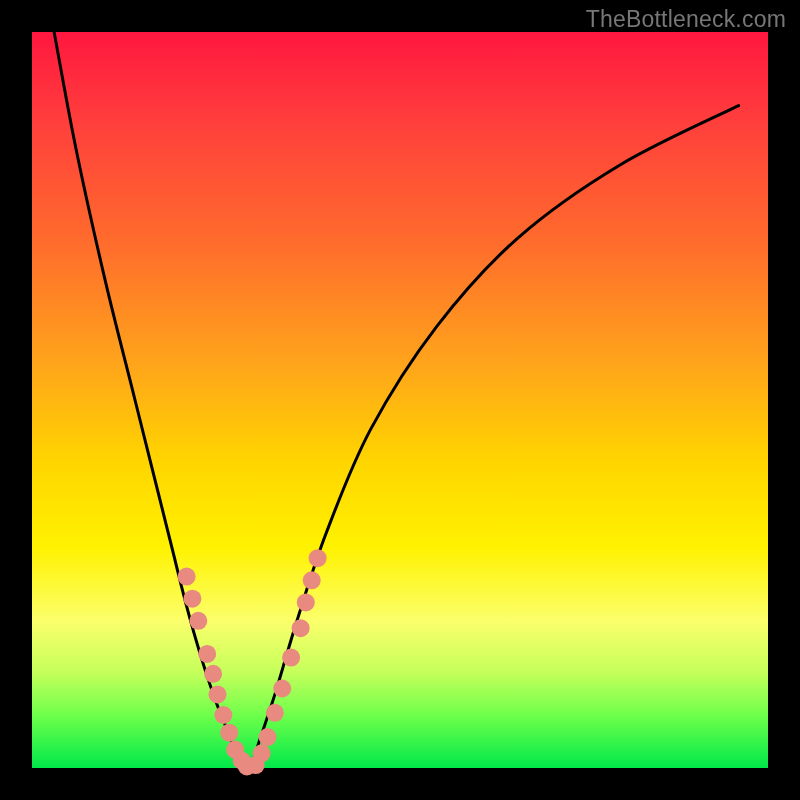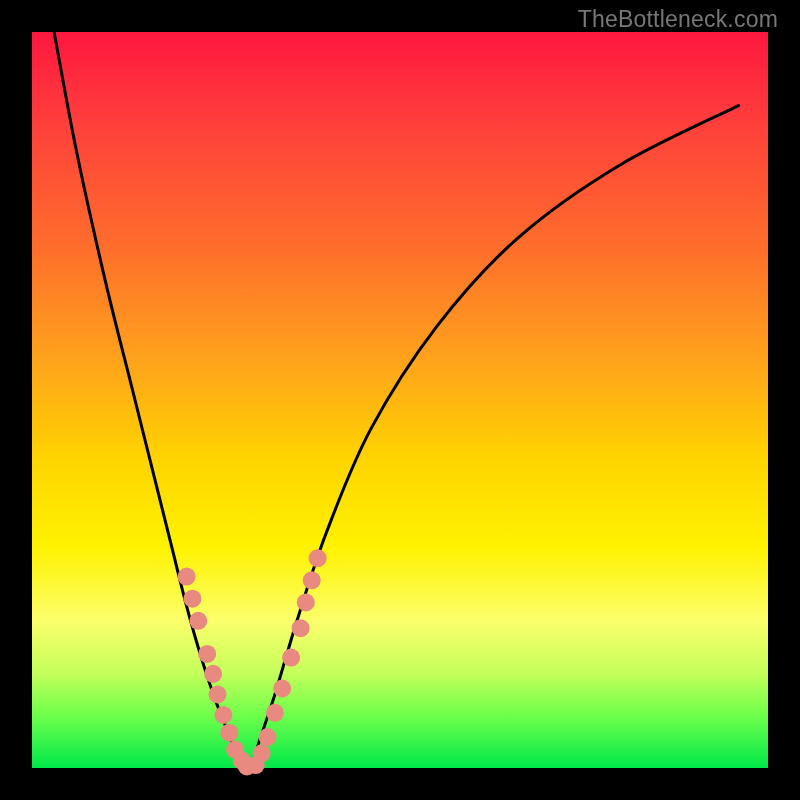--- a/index.html
+++ b/index.html
@@ -32,21 +32,21 @@
       #fff200 70%,
       #fbff6b 80%,
       #c5ff5b 87%,
       #6cff4a 93%,
       #00e84a 100%
     );
   }
   .watermark {
     position: absolute;
     top: 6px;
-    right: 22px;
+    right: 14px;
     color: #777;
     font-size: 23px;
     letter-spacing: 0.2px;
     font-weight: 400;
   }
   svg.curve {
     position: absolute;
     left: 0;
     top: 0;
     width: 736px;

